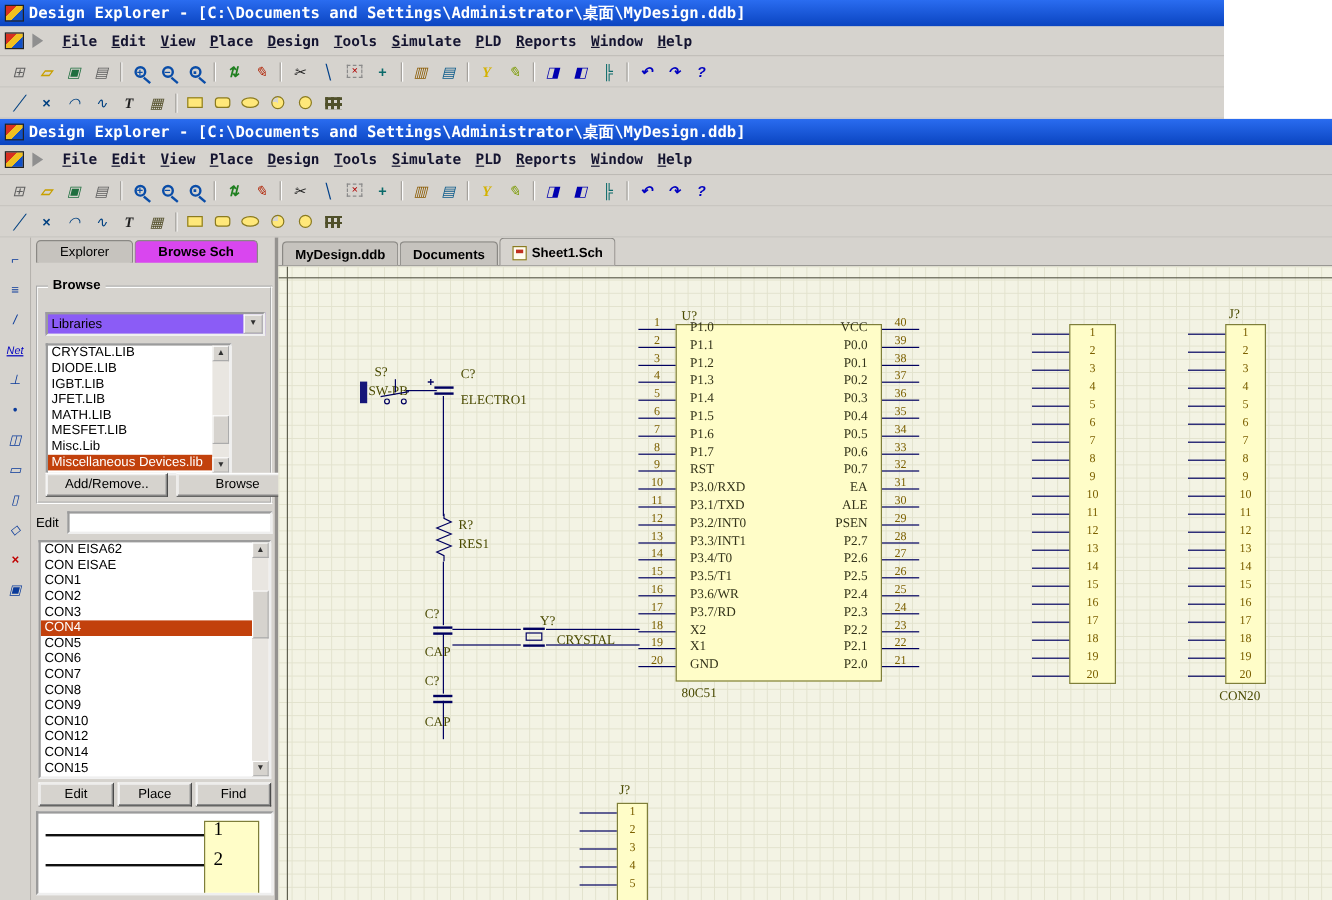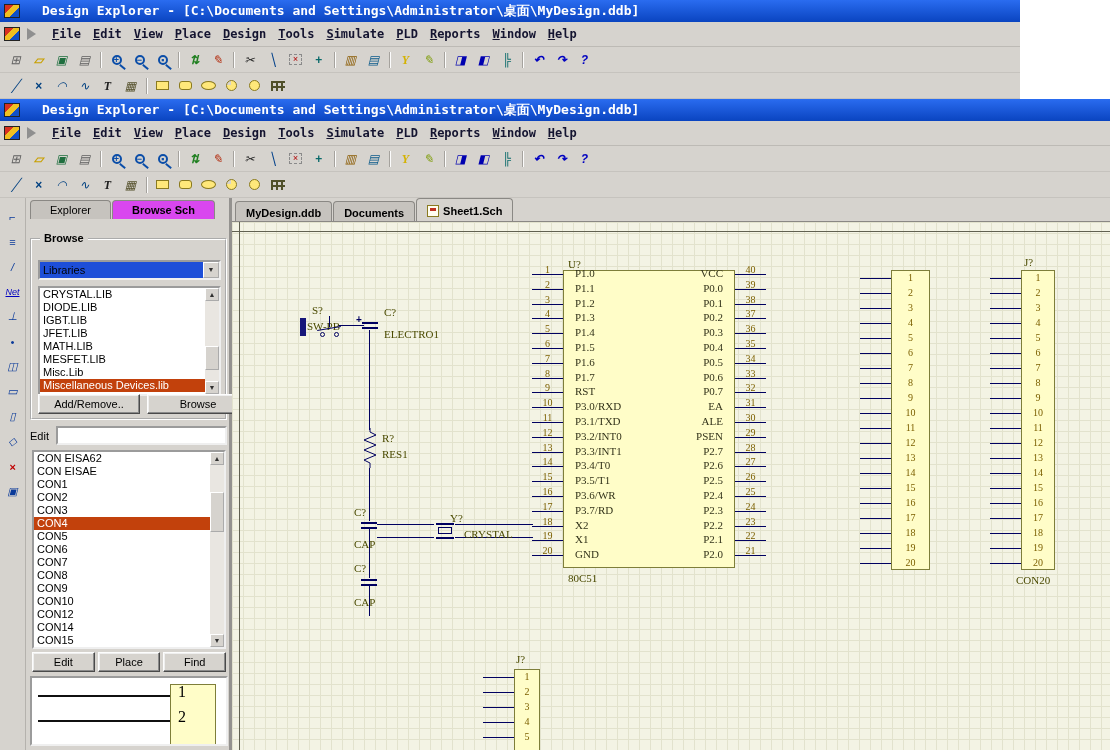--- a/index.html
+++ b/index.html
@@ -6,21 +6,21 @@
   html,body { width:1110px; height:750px; }
   body {
     position: relative; overflow: hidden; background:#ffffff;
     font-family:"Liberation Sans", sans-serif; font-size:11px; color:#000;
   }
   .win { position:absolute; background:#d6d3ce; overflow:hidden; }
   #win1 { left:0; top:0; width:1020px; height:99px; }
   #win2 { left:0; top:99px; width:1110px; height:651px; }
 
   
-  .titlebar { height:22px; background:linear-gradient(#2a6cf0,#0a44c0); display:flex; align-items:center; gap:22px; padding:0 4px; }
+  .titlebar { height:22px; background:linear-gradient(#2a6cf0,#0a44c0); display:flex; align-items:center; gap:4px; padding:0 4px; }
   .titlebar .ttext { color:#fff; font:bold 13px "DejaVu Sans Mono", monospace; white-space:nowrap; }
   .appicon { width:16px; height:14px; position:relative; flex:0 0 auto;
     background:linear-gradient(135deg,#d83020 0 34%, #f0c020 34% 64%, #1050c8 64% 100%);
     border:1px solid #222; }
 
   
   .menubar { height:25px; display:flex; align-items:center; background:#d6d3ce; border-bottom:1px solid #bdbab5; padding:0 4px; }
   .grip { width:16px; height:12px; position:relative; margin:0 4px 0 6px; }
   .grip::after { content:''; position:absolute; left:1px; top:0; border:6px solid transparent; border-left:9px solid #8f8f8f; }
   .menus { display:flex; }
@@ -55,28 +55,28 @@
   .vbtn { width:22px; height:19px; margin:3px 0; display:flex; align-items:center; justify-content:center; color:#0a3a9a; font-size:11px; }
   .vbtn.netlbl { font-size:9px; color:#0000c0; text-decoration:underline; font-style:italic; }
 
   
   .panel { position:absolute; left:26px; top:0; width:206px; bottom:0; background:#d6d3ce; border-right:3px outset #e8e5e0; }
   .panel-tabs { position:absolute; left:4px; top:2px; display:flex; }
   .ptab { padding:3px 19px; border:1px solid #8a8884; border-bottom:none; border-radius:4px 4px 0 0; background:#c6c3be; margin-right:1px; }
   .ptab.active { background:#d946ef; font-weight:bold; position:relative; z-index:2; }
   .group { position:absolute; left:4px; top:40px; width:197px; height:182px; border:2px groove #fff; }
   .group-label { position:absolute; top:-8px; left:8px; background:#d6d3ce; padding:0 4px; font-weight:bold; }
-  .combo { position:absolute; left:6px; top:20px; width:183px; height:20px; background:#1d4ed8; border:2px inset #efefef; display:flex; align-items:center; }
+  .combo { position:absolute; left:6px; top:20px; width:183px; height:20px; background:#8b5cf6; border:2px inset #efefef; display:flex; align-items:center; }
   .combo .cval { flex:1; padding-left:3px; }
   .combo .cbtn { width:16px; height:100%; background:#d6d3ce; border:1px outset #fff; font-size:7px; text-align:center; line-height:14px; color:#303030; }
   .list { position:absolute; background:#fff; border:2px inset #efefef; overflow:hidden; }
   .list-items { position:absolute; left:0; top:0; right:14px; bottom:0; }
   .list-item { height:13px; line-height:13px; padding:0 3px; white-space:nowrap; overflow:hidden; }
   .list-item.selected { background:#c2410c; color:#fff; }
-  #library-list { left:6px; top:46px; width:183px; height:110px; }
+  #library-list { left:6px; top:46px; width:155px; height:110px; }
   #component-list { left:6px; top:252px; width:194px; height:199px; }
   .sb { position:absolute; right:0; top:0; bottom:0; width:14px; background:#e9e6e1; }
   .sb .sbb { position:absolute; left:0; right:0; height:13px; background:#d6d3ce; border:1px outset #fff; font-size:7px; line-height:11px; text-align:center; color:#303030; }
   .sb .up { top:0; } .sb .dn { bottom:0; }
   .sb .thumb { position:absolute; left:0; right:0; background:#d6d3ce; border:1px outset #fff; }
   .btn { background:#d6d3ce; border:1px solid; border-color:#fdfdfd #4a4a4a #4a4a4a #fdfdfd; box-shadow:inset -1px -1px 0 #8a8a8a, inset 1px 1px 0 #efefef;
     display:inline-flex; align-items:center; justify-content:center; height:20px; }
   .grp-btns { position:absolute; left:6px; top:154px; width:211px; display:flex; gap:7px; }
   .grp-btns .btn { flex:1; }
   .filter-row { position:absolute; left:4px; top:228px; width:197px; display:flex; align-items:center; }

